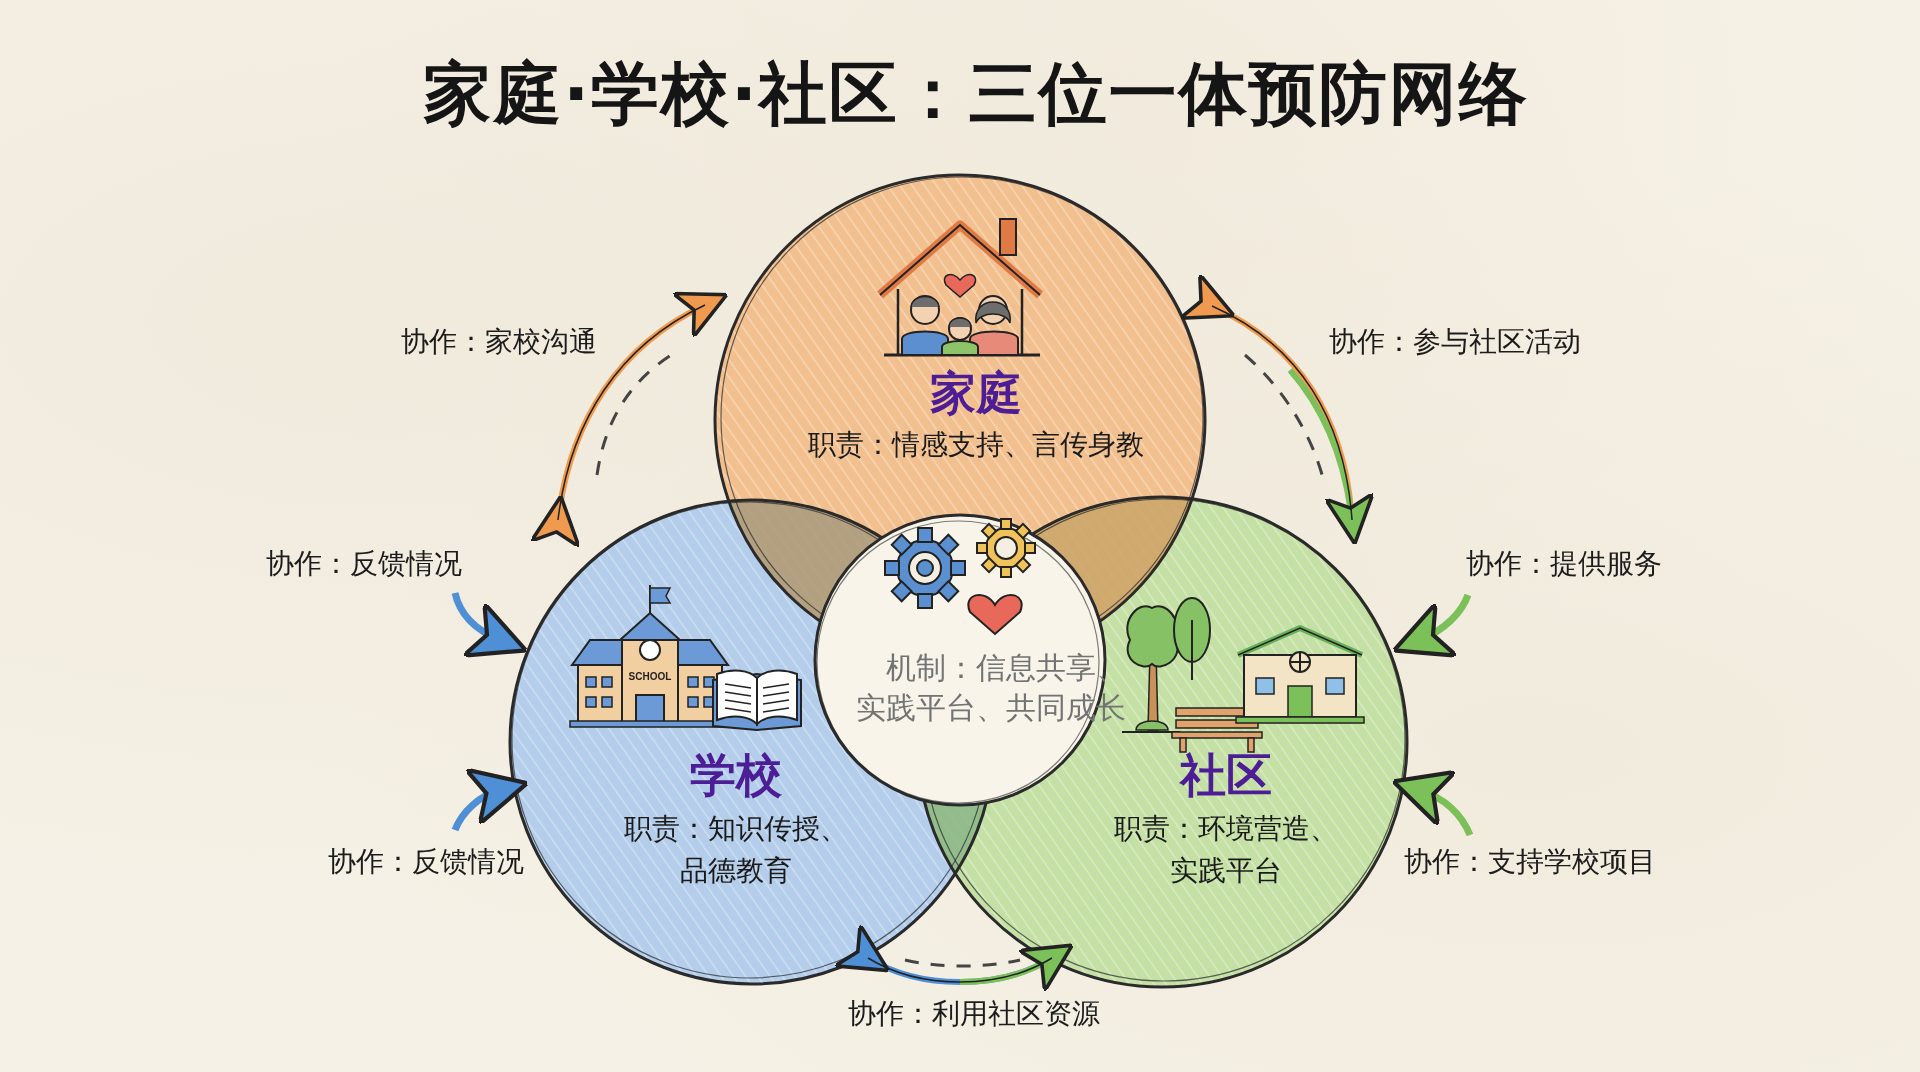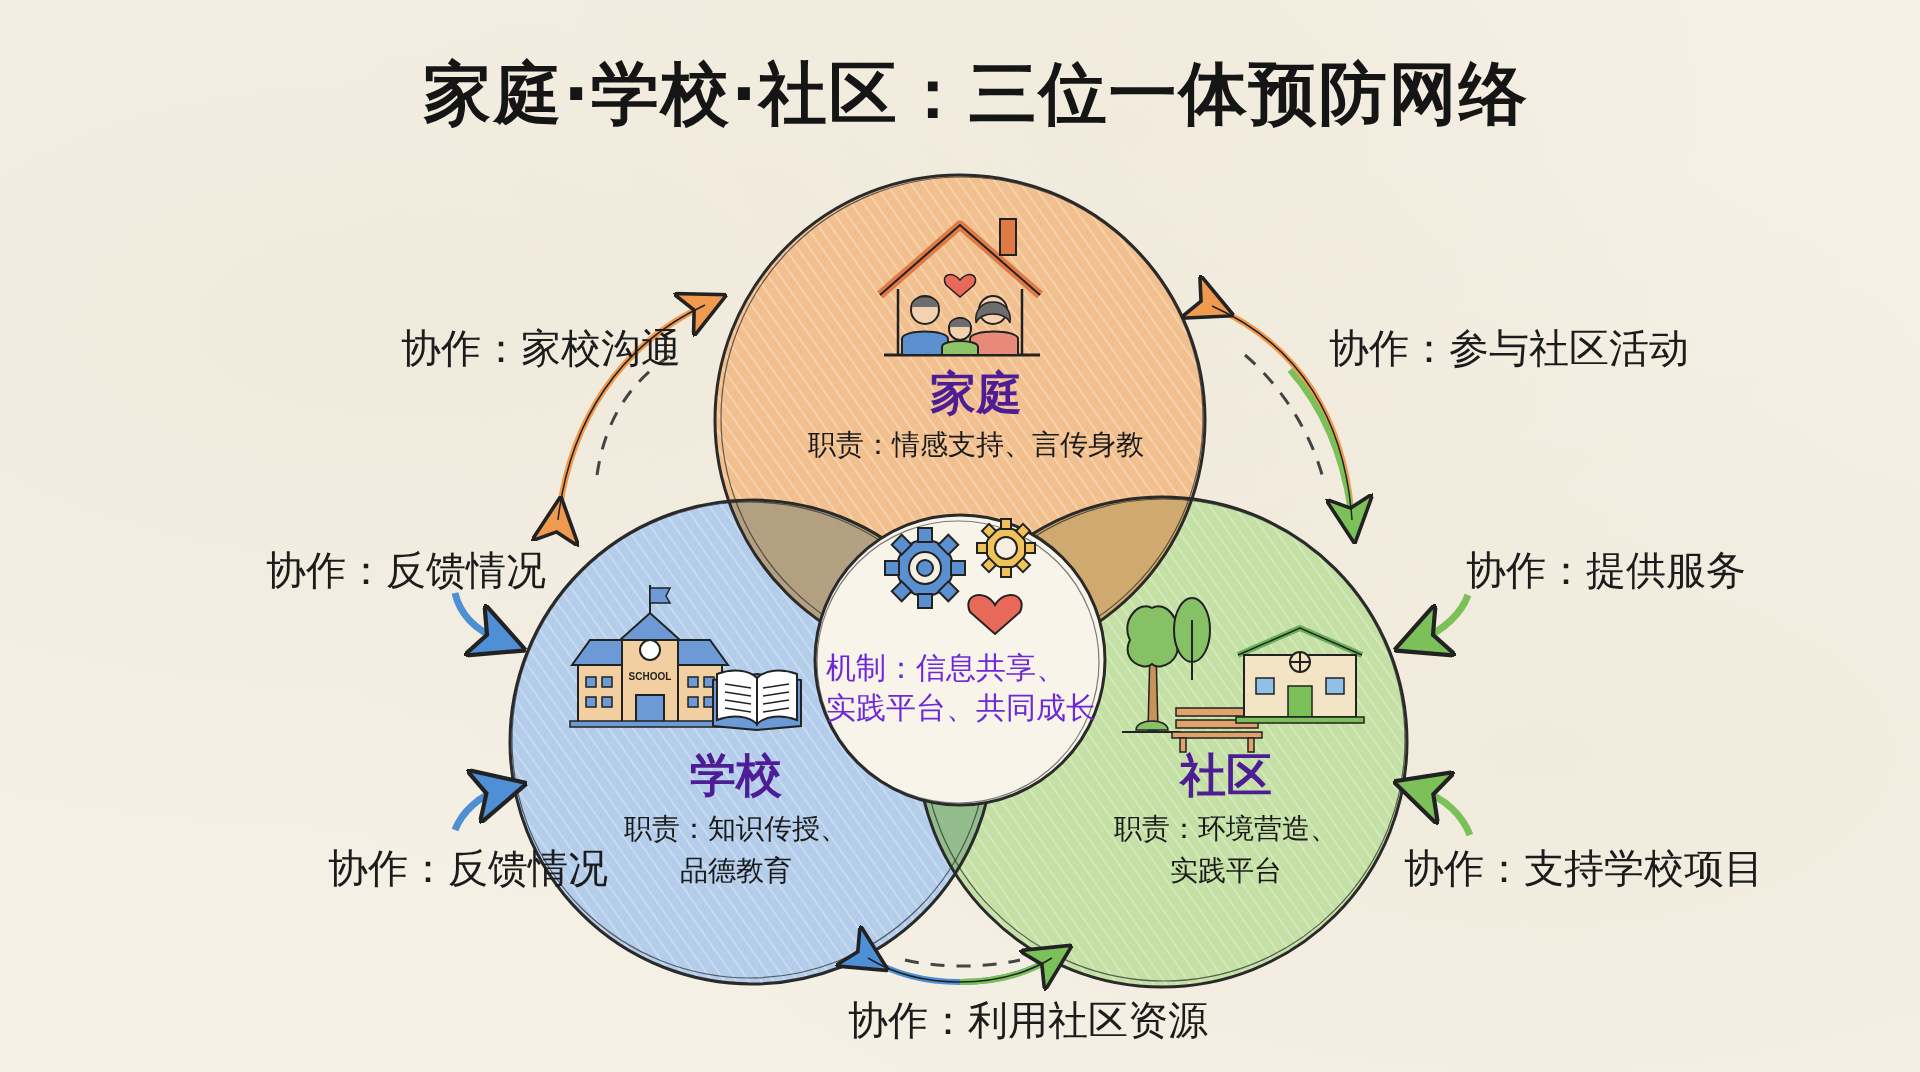--- a/index.html
+++ b/index.html
@@ -15,24 +15,24 @@
       radial-gradient(ellipse at 20% 30%, rgba(230,222,205,0.35), transparent 60%),
       radial-gradient(ellipse at 80% 70%, rgba(232,224,206,0.35), transparent 55%),
       radial-gradient(ellipse at 60% 10%, rgba(238,230,214,0.4), transparent 50%);
   }
   svg.diagram { position:absolute; left:0; top:0; }
   .txt { position:absolute; white-space:nowrap; line-height:1;padding-left:16px; }
   .title {
     left:0; width:1920px; top:60px; text-align:center;
     font-size:68px; font-weight:bold; letter-spacing:2px; color:#151515;
   }
-  .label { font-size:40px; color:#1c1c1c; }
+  .label { font-size:28px; color:#1c1c1c; }
   .circle-title { font-size:46px; font-weight:bold; text-align:center; color:#4c1d95; }
   .duty { font-size:28px; text-align:center; color:#1a1a1a; line-height:42px; }
-  .center-text { font-size:30px; text-align:left; line-height:40px; color:#6d28d9; }
+  .center-text { font-size:30px; text-align:right; line-height:40px; color:#737373; }
 </style>
 </head>
 <body>
 
 <div class="paper"></div>
 
 <svg class="diagram" width="1920" height="1072" viewBox="0 0 1920 1072">
   <defs>
     <pattern id="hatch" width="10" height="10" patternUnits="userSpaceOnUse" patternTransform="rotate(-35)">
       <line x1="0" y1="0" x2="0" y2="10" stroke="rgba(255,255,255,0.35)" stroke-width="3"></line>

